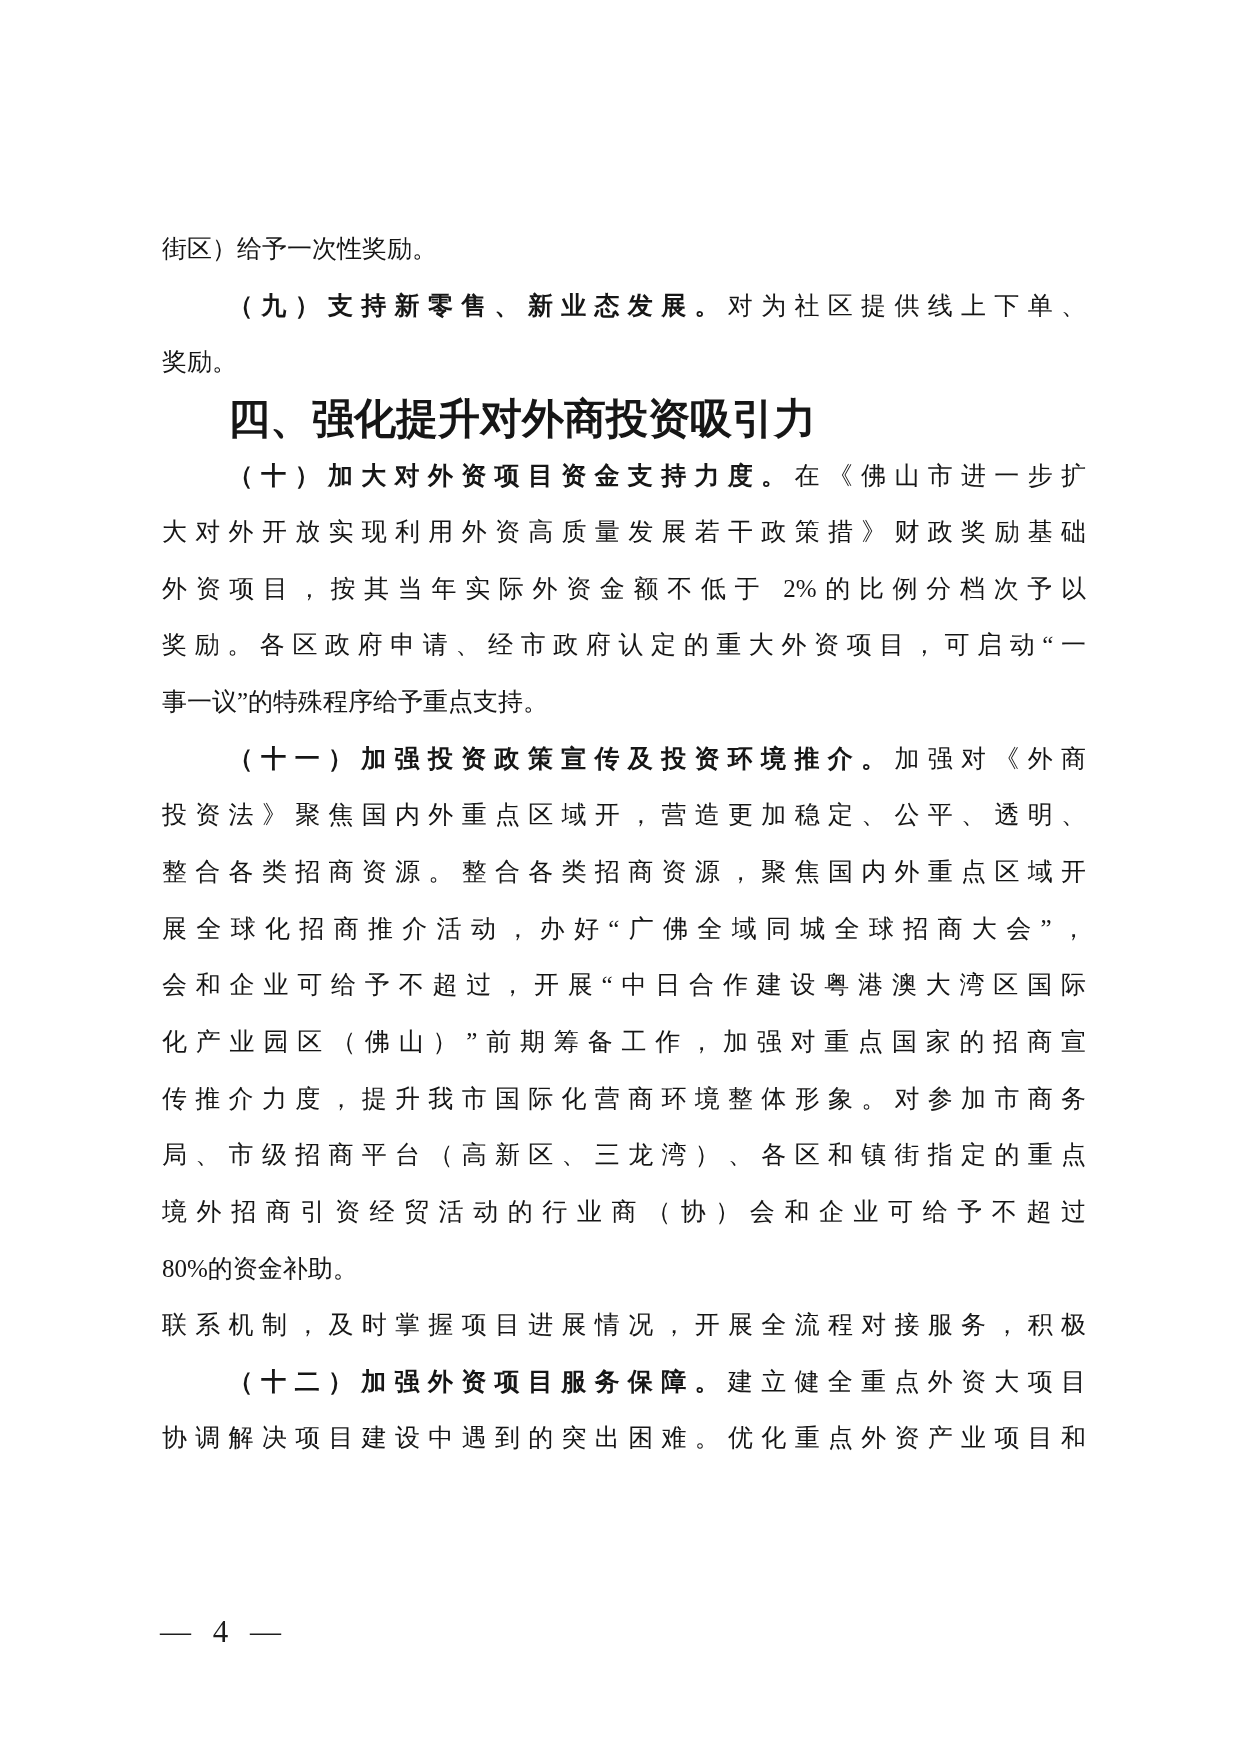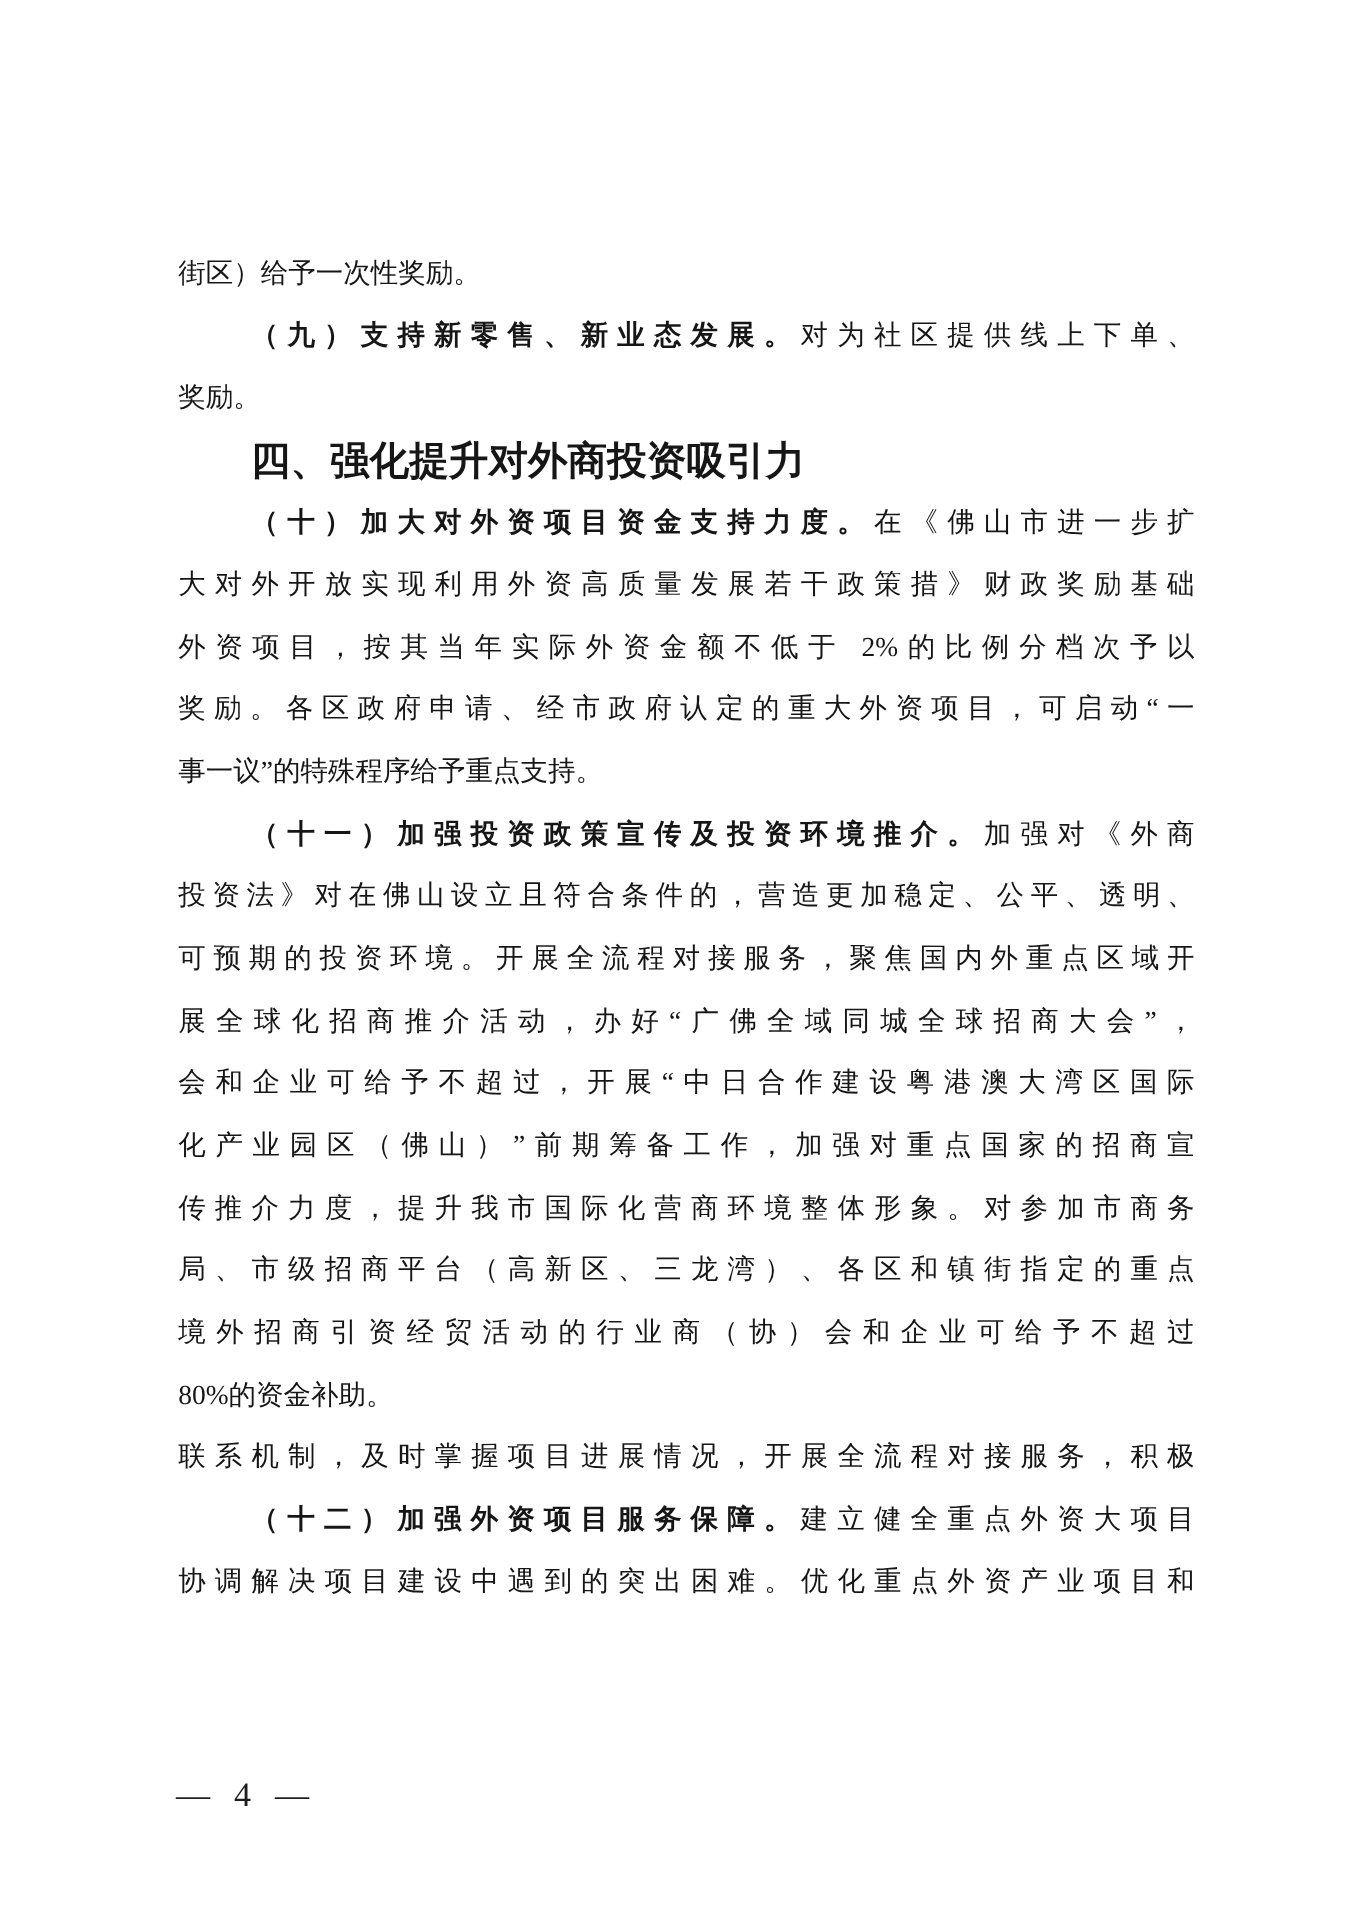--- a/index.html
+++ b/index.html
@@ -37,21 +37,21 @@
     white-space: normal;
   }
   .line.indent {
     text-indent: 66px;
   }
   .seg { display: inline; }
   .b { font-weight: 700; }
   .heading .line {
     font-family: Liberation Serif, serif;
     font-weight: 700;
-    font-size: 36px;
+    font-size: 42px;
   }
   .pagenum {
     position: absolute;
     left: 160px;
     top: 1610px;
     height: 44px;
     line-height: 44px;
     font-size: 31px;
     letter-spacing: 7px;
     color: #1d1d1d;
@@ -75,22 +75,22 @@
       </div>
       <div class="paragraph">
         <div class="line jl indent"><span class="seg b">（十）加大对外资项目资金支持力度。</span><span class="seg">在《佛山市进一步扩</span></div>
         <div class="line jl"><span class="seg">大对外开放实现利用外资高质量发展若干政策措》财政奖励基础</span></div>
         <div class="line jl"><span class="seg">外资项目，按其当年实际外资金额不低于 2%的比例分档次予以</span></div>
         <div class="line jl"><span class="seg">奖励。各区政府申请、经市政府认定的重大外资项目，可启动“一</span></div>
         <div class="line"><span class="seg">事一议”的特殊程序给予重点支持。</span></div>
       </div>
       <div class="paragraph">
         <div class="line jl indent"><span class="seg b">（十一）加强投资政策宣传及投资环境推介。</span><span class="seg">加强对《外商</span></div>
-        <div class="line jl"><span class="seg">投资法》对在佛山设立且符合条件的，营造更加稳定、公平、透明、</span></div>
-        <div class="line jl"><span class="seg">可预期的投资环境。开展全流程对接服务，聚焦国内外重点区域开</span></div>
+        <div class="line jl"><span class="seg">投资法》聚焦国内外重点区域开，营造更加稳定、公平、透明、</span></div>
+        <div class="line jl"><span class="seg">整合各类招商资源。整合各类招商资源，聚焦国内外重点区域开</span></div>
         <div class="line jl"><span class="seg">展全球化招商推介活动，办好“广佛全域同城全球招商大会”，</span></div>
         <div class="line jl"><span class="seg">会和企业可给予不超过，开展“中日合作建设粤港澳大湾区国际</span></div>
         <div class="line jl"><span class="seg">化产业园区（佛山）”前期筹备工作，加强对重点国家的招商宣</span></div>
         <div class="line jl"><span class="seg">传推介力度，提升我市国际化营商环境整体形象。对参加市商务</span></div>
         <div class="line jl"><span class="seg">局、市级招商平台（高新区、三龙湾）、各区和镇街指定的重点</span></div>
         <div class="line jl"><span class="seg">境外招商引资经贸活动的行业商（协）会和企业可给予不超过</span></div>
         <div class="line"><span class="seg">80%的资金补助。</span></div>
       </div>
       <div class="paragraph">
         <div class="line jl"><span class="seg">联系机制，及时掌握项目进展情况，开展全流程对接服务，积极</span></div>

